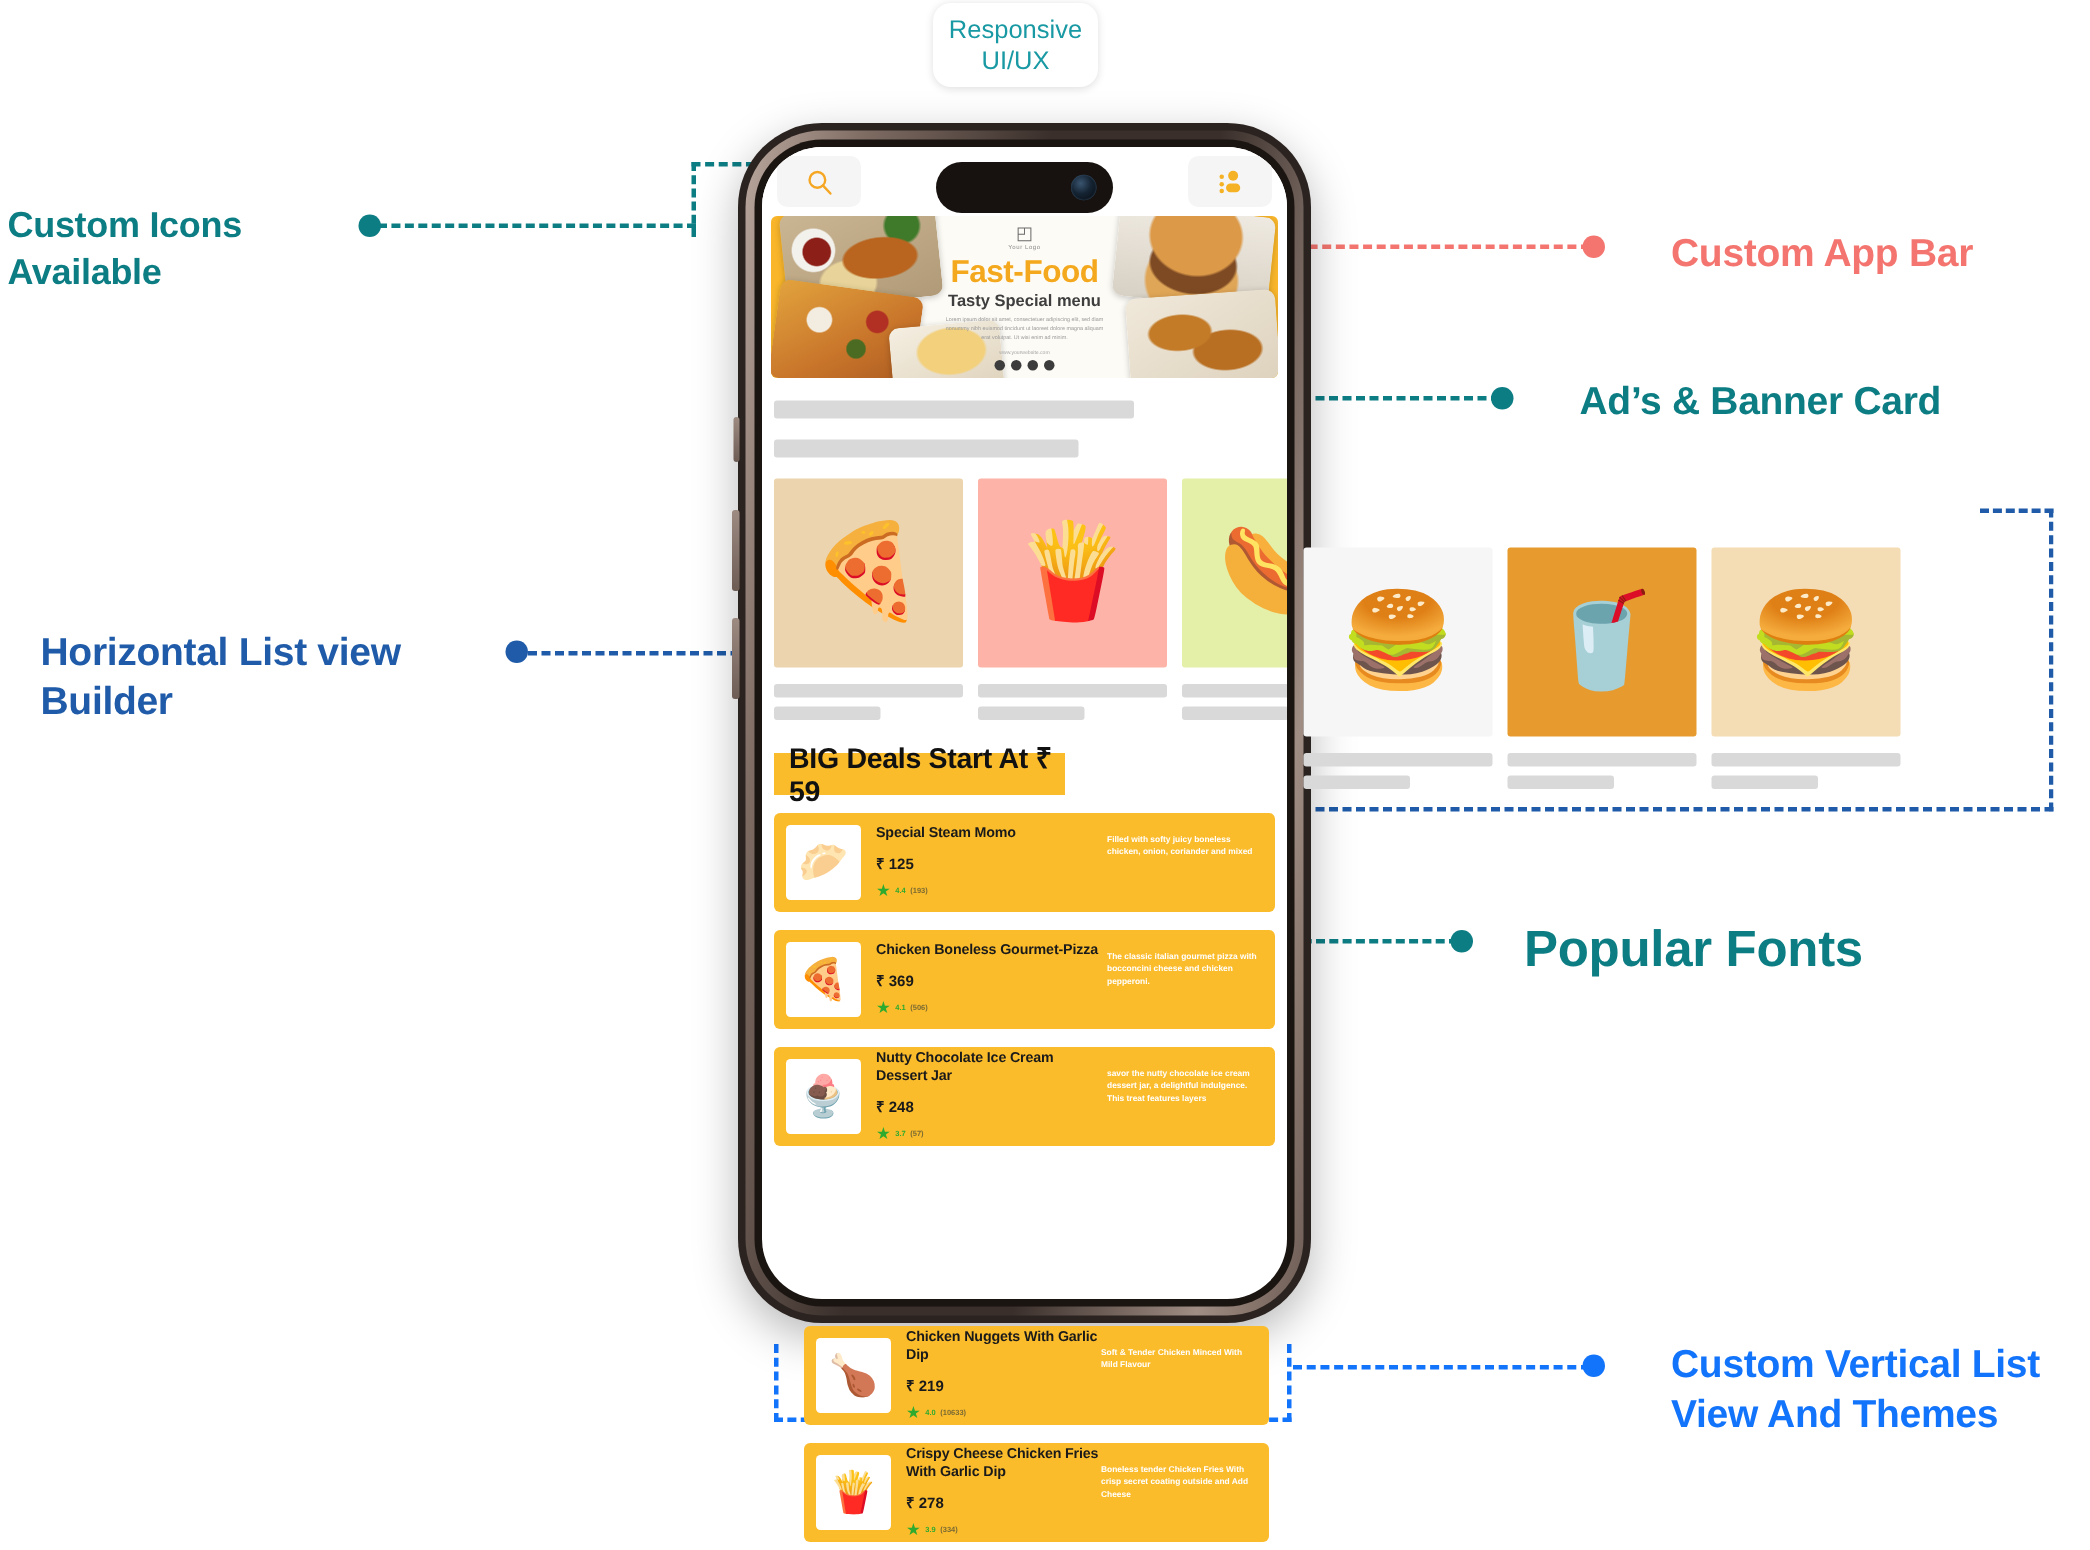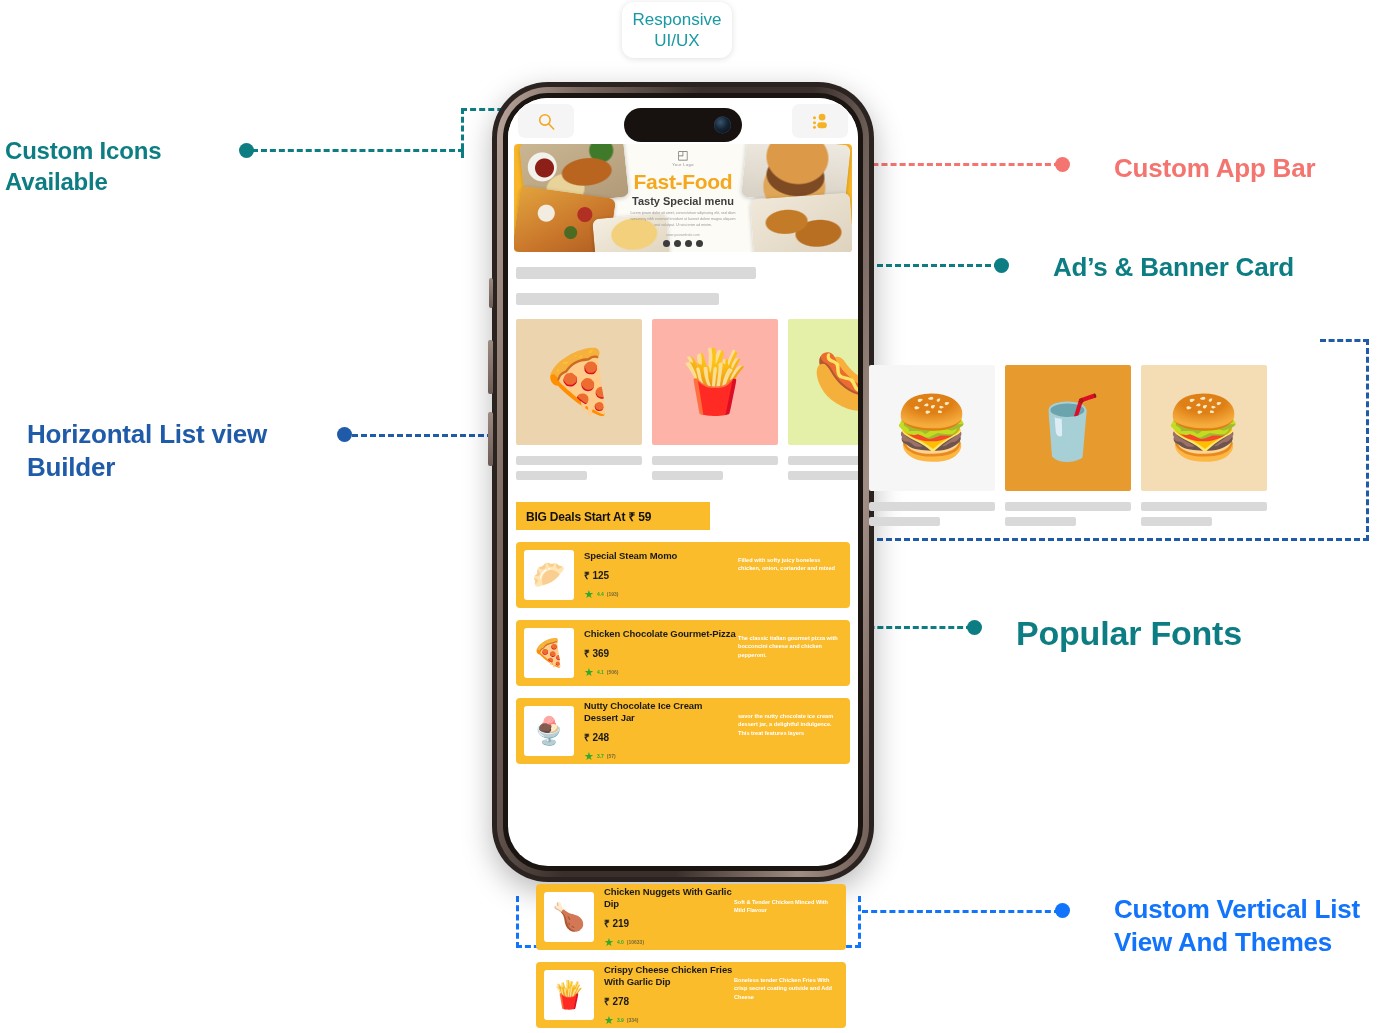--- a/index.html
+++ b/index.html
@@ -257,21 +257,21 @@
   .hcard-bar1 { height: 9px; margin-top: 11px; }
   .hcard-bar2 { height: 9px; margin-top: 6px; width: 56%; }
 
   
   #deal-banner {
     margin: 22px 0 0 8px;
     width: 194px; height: 28px;
     background: #fbbc2c;
     display: flex; align-items: center;
     padding-left: 10px;
-    font-size: 12px; font-weight: 700;
+    font-size: 19px; font-weight: 700;
     color: #111111;
     letter-spacing: -0.2px;
   }
 
   .vcard {
     margin: 12px 8px 0 8px;
     background: #fbbc2c;
     border-radius: 4px;
     height: 66px;
     display: flex; align-items: center;
@@ -463,21 +463,21 @@
                 <span class="rate-cnt">(193)</span>
               </div>
             </div>
             <div class="vcard-desc">Filled with softy juicy boneless chicken, onion, coriander and mixed</div>
           </div>
           <div class="vcard">
             <div class="vcard-img">
               <span class="vcard-emoji">🍕</span>
             </div>
             <div class="vcard-mid">
-              <div class="vcard-title">Chicken Chocolate Gourmet-Pizza</div>
+              <div class="vcard-title">Chicken Boneless Gourmet-Pizza</div>
               <div class="vcard-price">₹  369</div>
               <div class="vcard-rating">
                 <span class="star">★</span>
                 <span class="rate-num">4.1</span>
                 <span class="rate-cnt">(506)</span>
               </div>
             </div>
             <div class="vcard-desc">The classic italian gourmet pizza with bocconcini cheese and chicken pepperoni.</div>
           </div>
           <div class="vcard">

